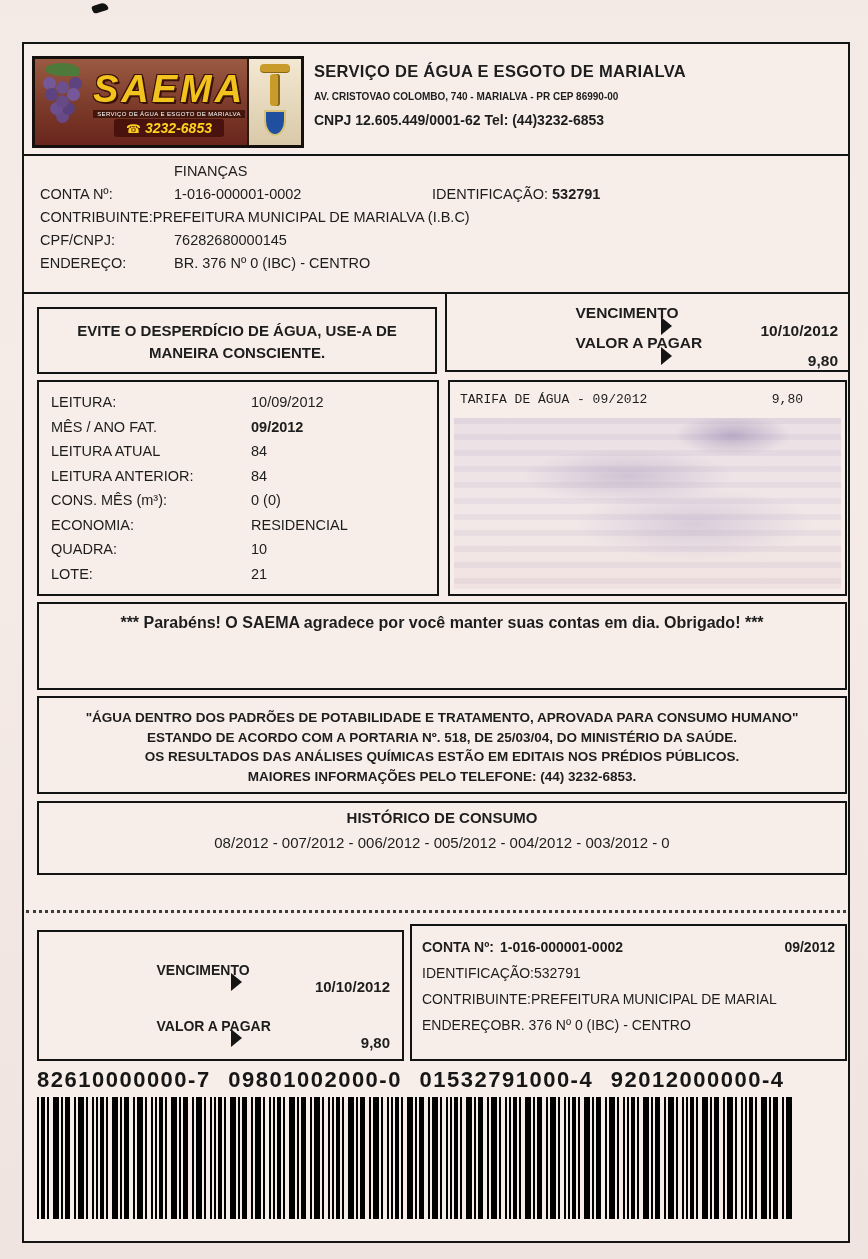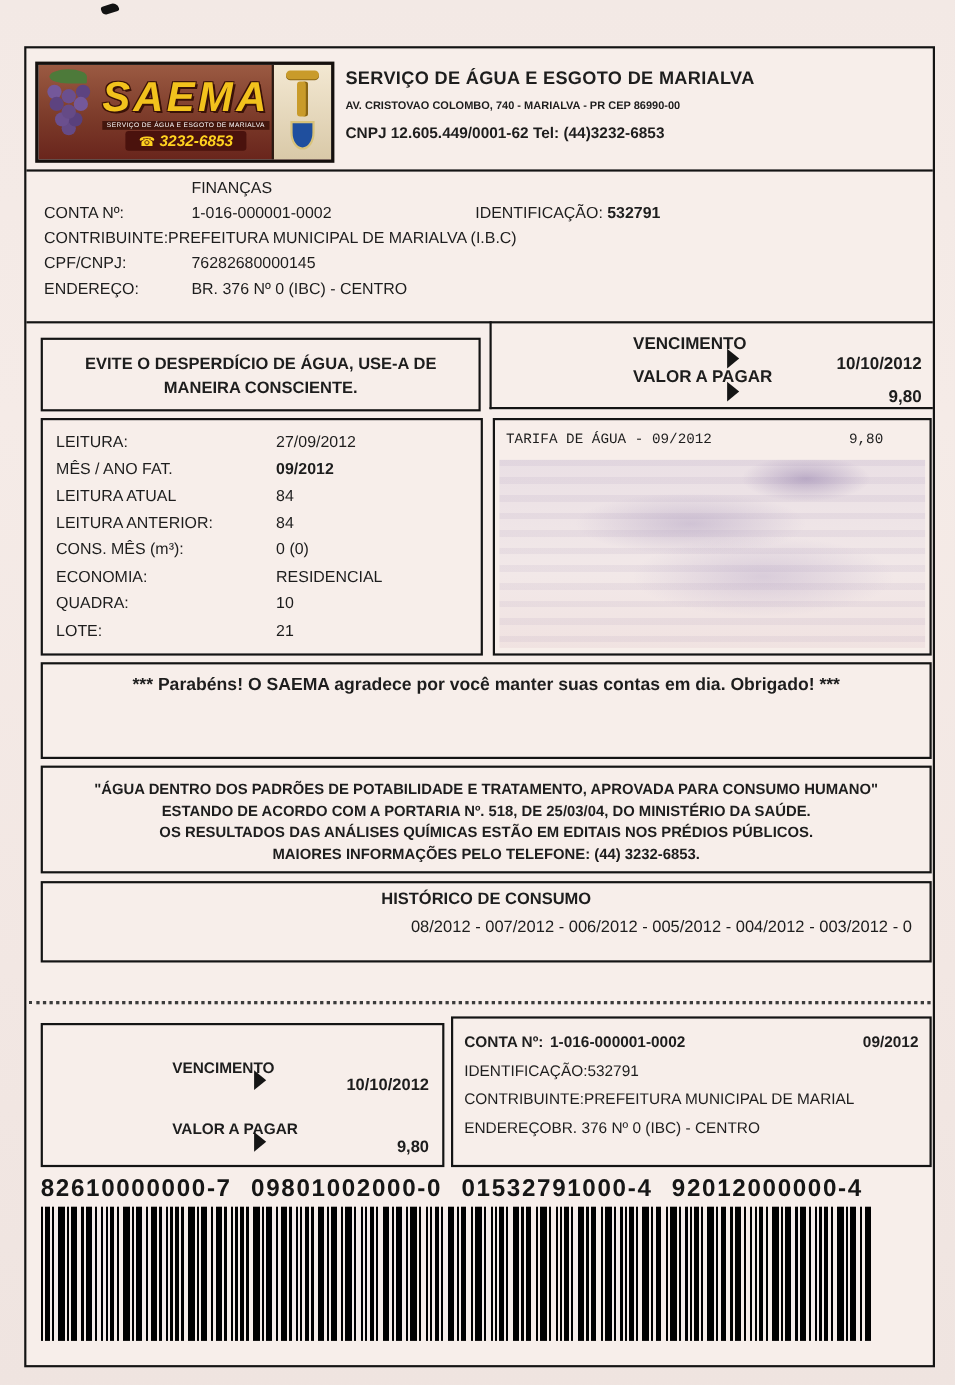--- a/index.html
+++ b/index.html
@@ -138,21 +138,21 @@
   .quality-box {
     position:absolute; left:13px; top:652px; width:810px; height:98px;
     border:2px solid #141414; text-align:center; font-weight:bold; font-size:13.5px;
     line-height:19.5px; padding-top:10px;
   }
   .hist-box {
     position:absolute; left:13px; top:757px; width:810px; height:74px;
     border:2px solid #141414;
   }
   .hist-title { text-align:center; font-weight:bold; font-size:15px; margin-top:6px; }
-  .hist-row { display:flex; justify-content:flex-end; padding:0 16px; margin-top:8px; font-size:15px; }
+  .hist-row { display:flex; justify-content:center; padding:0 16px; margin-top:8px; font-size:15px; }
 
   .dotted { position:absolute; left:2px; right:2px; top:866px; border-top:3px dotted #3c3c3c; }
 
   
   .stub-left {
     position:absolute; left:13px; top:886px; width:367px; height:131px;
     border:2px solid #141414; padding:30px 12px 0 12px;
   }
   .stub-left .pay-row { height:30px; margin-bottom:26px; }
   .stub-left .pay-label { width:128px; font-size:14px; }
@@ -255,21 +255,21 @@
       <div class="pay-row">
         <span class="pay-label">VALOR A PAGAR</span>
         <span class="arrow"></span>
         <span class="pay-value">9,80</span>
       </div>
     </div>
 
     <div class="read-box">
       <div class="r-row">
           <span class="r-label">LEITURA:</span>
-          <span class="r-value">27/09/2012</span>
+          <span class="r-value">10/09/2012</span>
         </div>
       <div class="r-row">
           <span class="r-label">MÊS / ANO FAT.</span>
           <span class="r-value bold">09/2012</span>
         </div>
       <div class="r-row">
           <span class="r-label">LEITURA ATUAL</span>
           <span class="r-value">84</span>
         </div>
       <div class="r-row">

